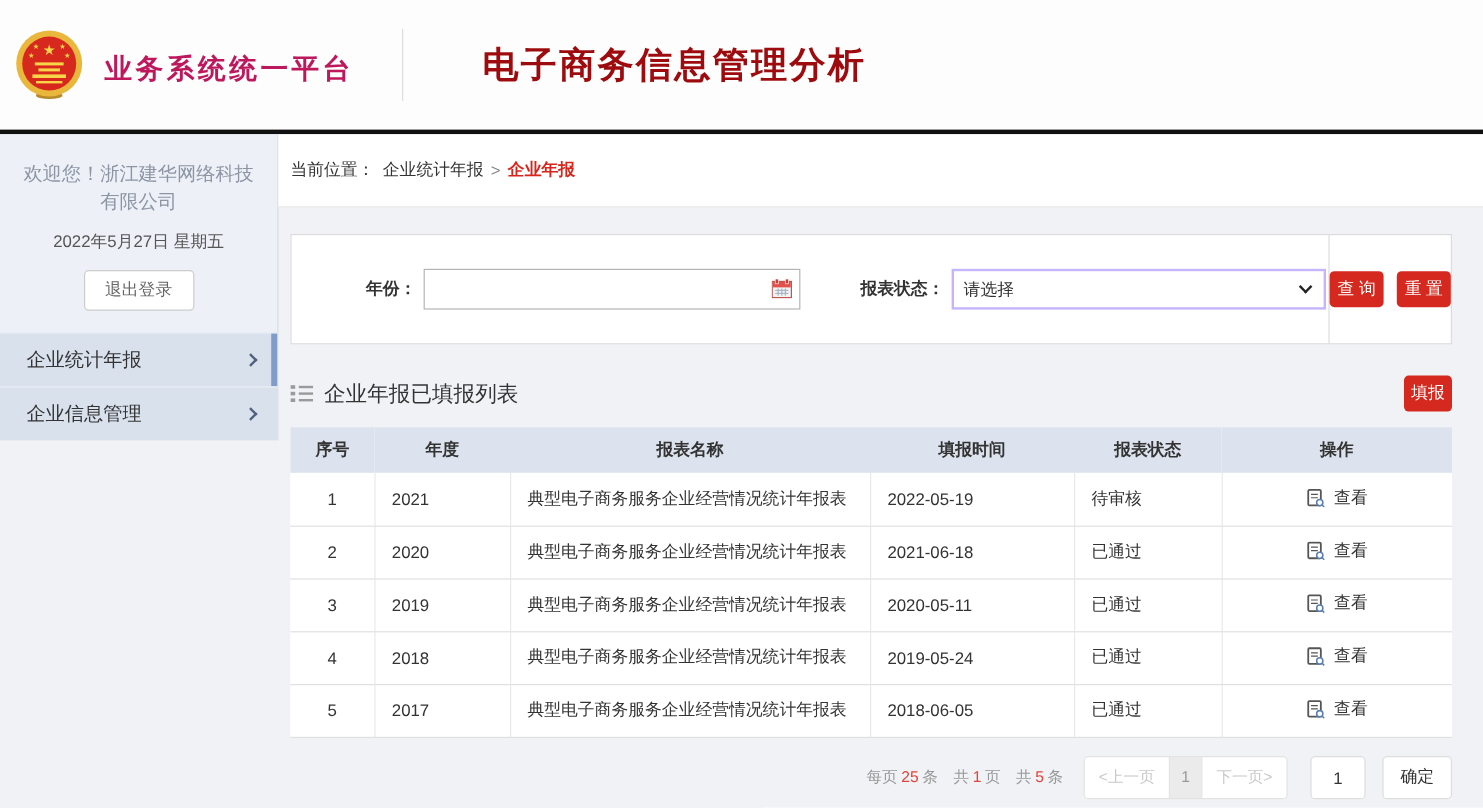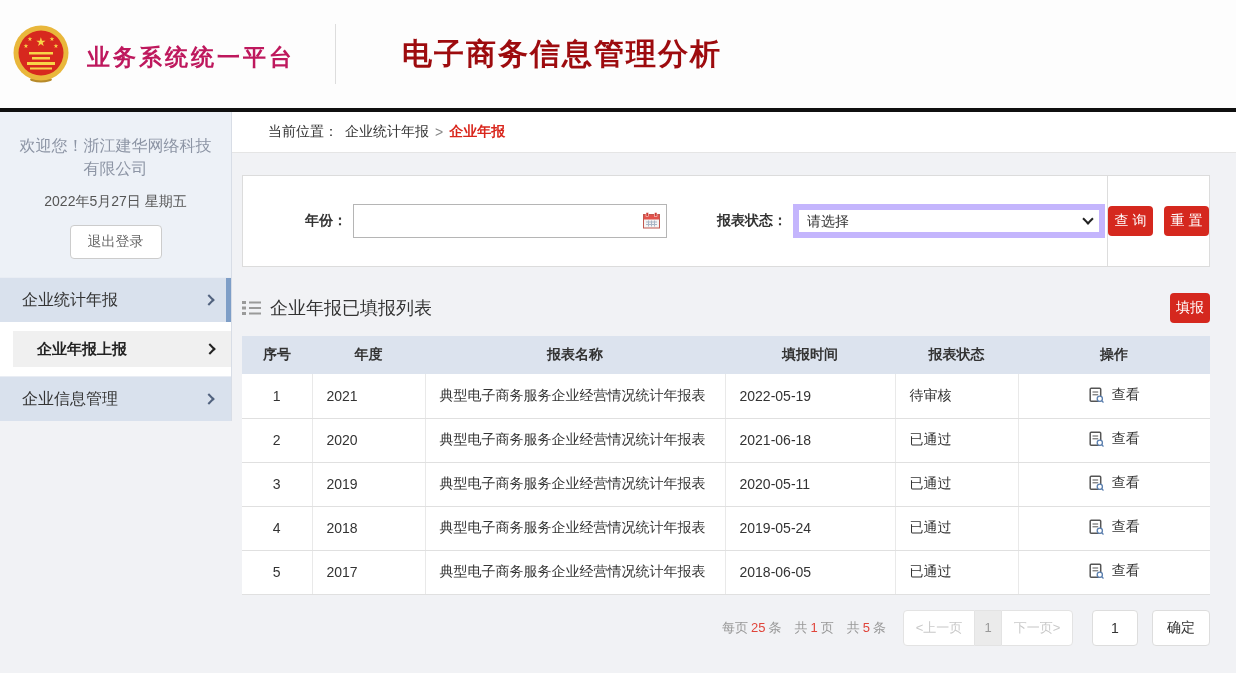--- a/index.html
+++ b/index.html
@@ -33,38 +33,38 @@
     padding:0 18px 0 22px; background:#d9e1ed; border-top:1px solid #e9edf4; font-size:16px; color:#333; cursor:pointer; }
   .menu-item.selected::after { content:""; position:absolute; right:0; top:0; bottom:0; width:5px; background:#7e9ec7; }
   .chev { width:8px; height:8px; border-top:2px solid #51627e; border-right:2px solid #51627e; transform:rotate(45deg); flex:none; }
   .sub-wrap { background:#fff; padding:9px 0; }
   .menu-sub { height:36px; margin-left:13px; background:#f0f0f0; display:flex; align-items:center; justify-content:space-between;
     padding:0 17px 0 24px; font-size:15px; font-weight:700; color:#222; cursor:pointer; }
   .menu-sub .chev { border-color:#222; }
 
   
   .content { flex:1; min-width:0; }
-  .breadcrumb-bar { height:41px; background:#fff; border-bottom:1px solid #e5e5e5; display:flex; align-items:center;
-    padding-left:36px; font-size:14px; color:#333; }
+  .breadcrumb-bar { height:61px; background:#fff; border-bottom:1px solid #e5e5e5; display:flex; align-items:center;
+    padding-left:10px; font-size:14px; color:#333; }
   .crumb-parent { margin-left:7px; cursor:pointer; }
   .sep { color:#888; margin:0 6px; }
   .crumb-current { color:#d9261c; font-weight:700; }
   .content-inner { padding:22px 26px 0 10px; }
 
   
   .search-panel { background:#fff; border:1px solid #dcdcdc; height:92px; display:flex; }
   .form-area { flex:1; display:flex; align-items:center; }
   .field-label { font-size:14px; font-weight:700; color:#333; white-space:nowrap; }
   .year-label { width:104px; text-align:right; }
   .input-wrap { position:relative; margin-left:6px; }
   .year-input { width:314px; height:34px; border:1px solid #b5b5b5; padding:0 30px 0 8px; font-size:14px; color:#333; }
   .cal-icon { position:absolute; right:7px; top:8px; line-height:0; cursor:pointer; }
   .status-label { margin-left:50px; }
   .select-wrap { position:relative; margin-left:6px; }
-  .status-select { appearance:none; -webkit-appearance:none; width:312px; height:34px; border:6px solid #c4b5fd;
+  .status-select { appearance:none; -webkit-appearance:none; width:312px; height:34px; border:2px solid #c4b5fd;
     background:#fff; font-size:14px; color:#333; padding:0 28px 0 8px; border-radius:0; }
   .select-chev { position:absolute; right:13px; top:11px; width:8px; height:8px; border-right:2px solid #222;
     border-bottom:2px solid #222; transform:rotate(45deg); pointer-events:none; }
   .panel-divider { width:1px; background:#ddd; }
   .btn-col { width:101px; display:flex; flex-direction:row; align-items:center; justify-content:center; gap:11px; }
   .red-btn { background:#d5281e; color:#fff; border:none; border-radius:4px; font-size:14px; cursor:pointer;
     display:flex; align-items:center; justify-content:center; }
   .btn-col .red-btn { width:56px; height:30px; }
 
   
@@ -132,26 +132,20 @@
   <aside class="sidebar">
     <div class="welcome-card">
       <div class="welcome">欢迎您！浙江建华网络科技有限公司</div>
       <div class="date">2022年5月27日 星期五</div>
       <button class="logout">退出登录</button>
     </div>
     <nav class="menu">
       <div class="menu-item selected">
         <span>企业统计年报</span>
         <span class="chev"></span>
-      </div>
-      <div class="sub-wrap">
-        <div class="menu-sub">
-          <span>企业年报上报</span>
-          <span class="chev"></span>
-        </div>
       </div>
       <div class="menu-item">
         <span>企业信息管理</span>
         <span class="chev"></span>
       </div>
     </nav>
   </aside>
 
   <main class="content">
     <div class="breadcrumb-bar">

